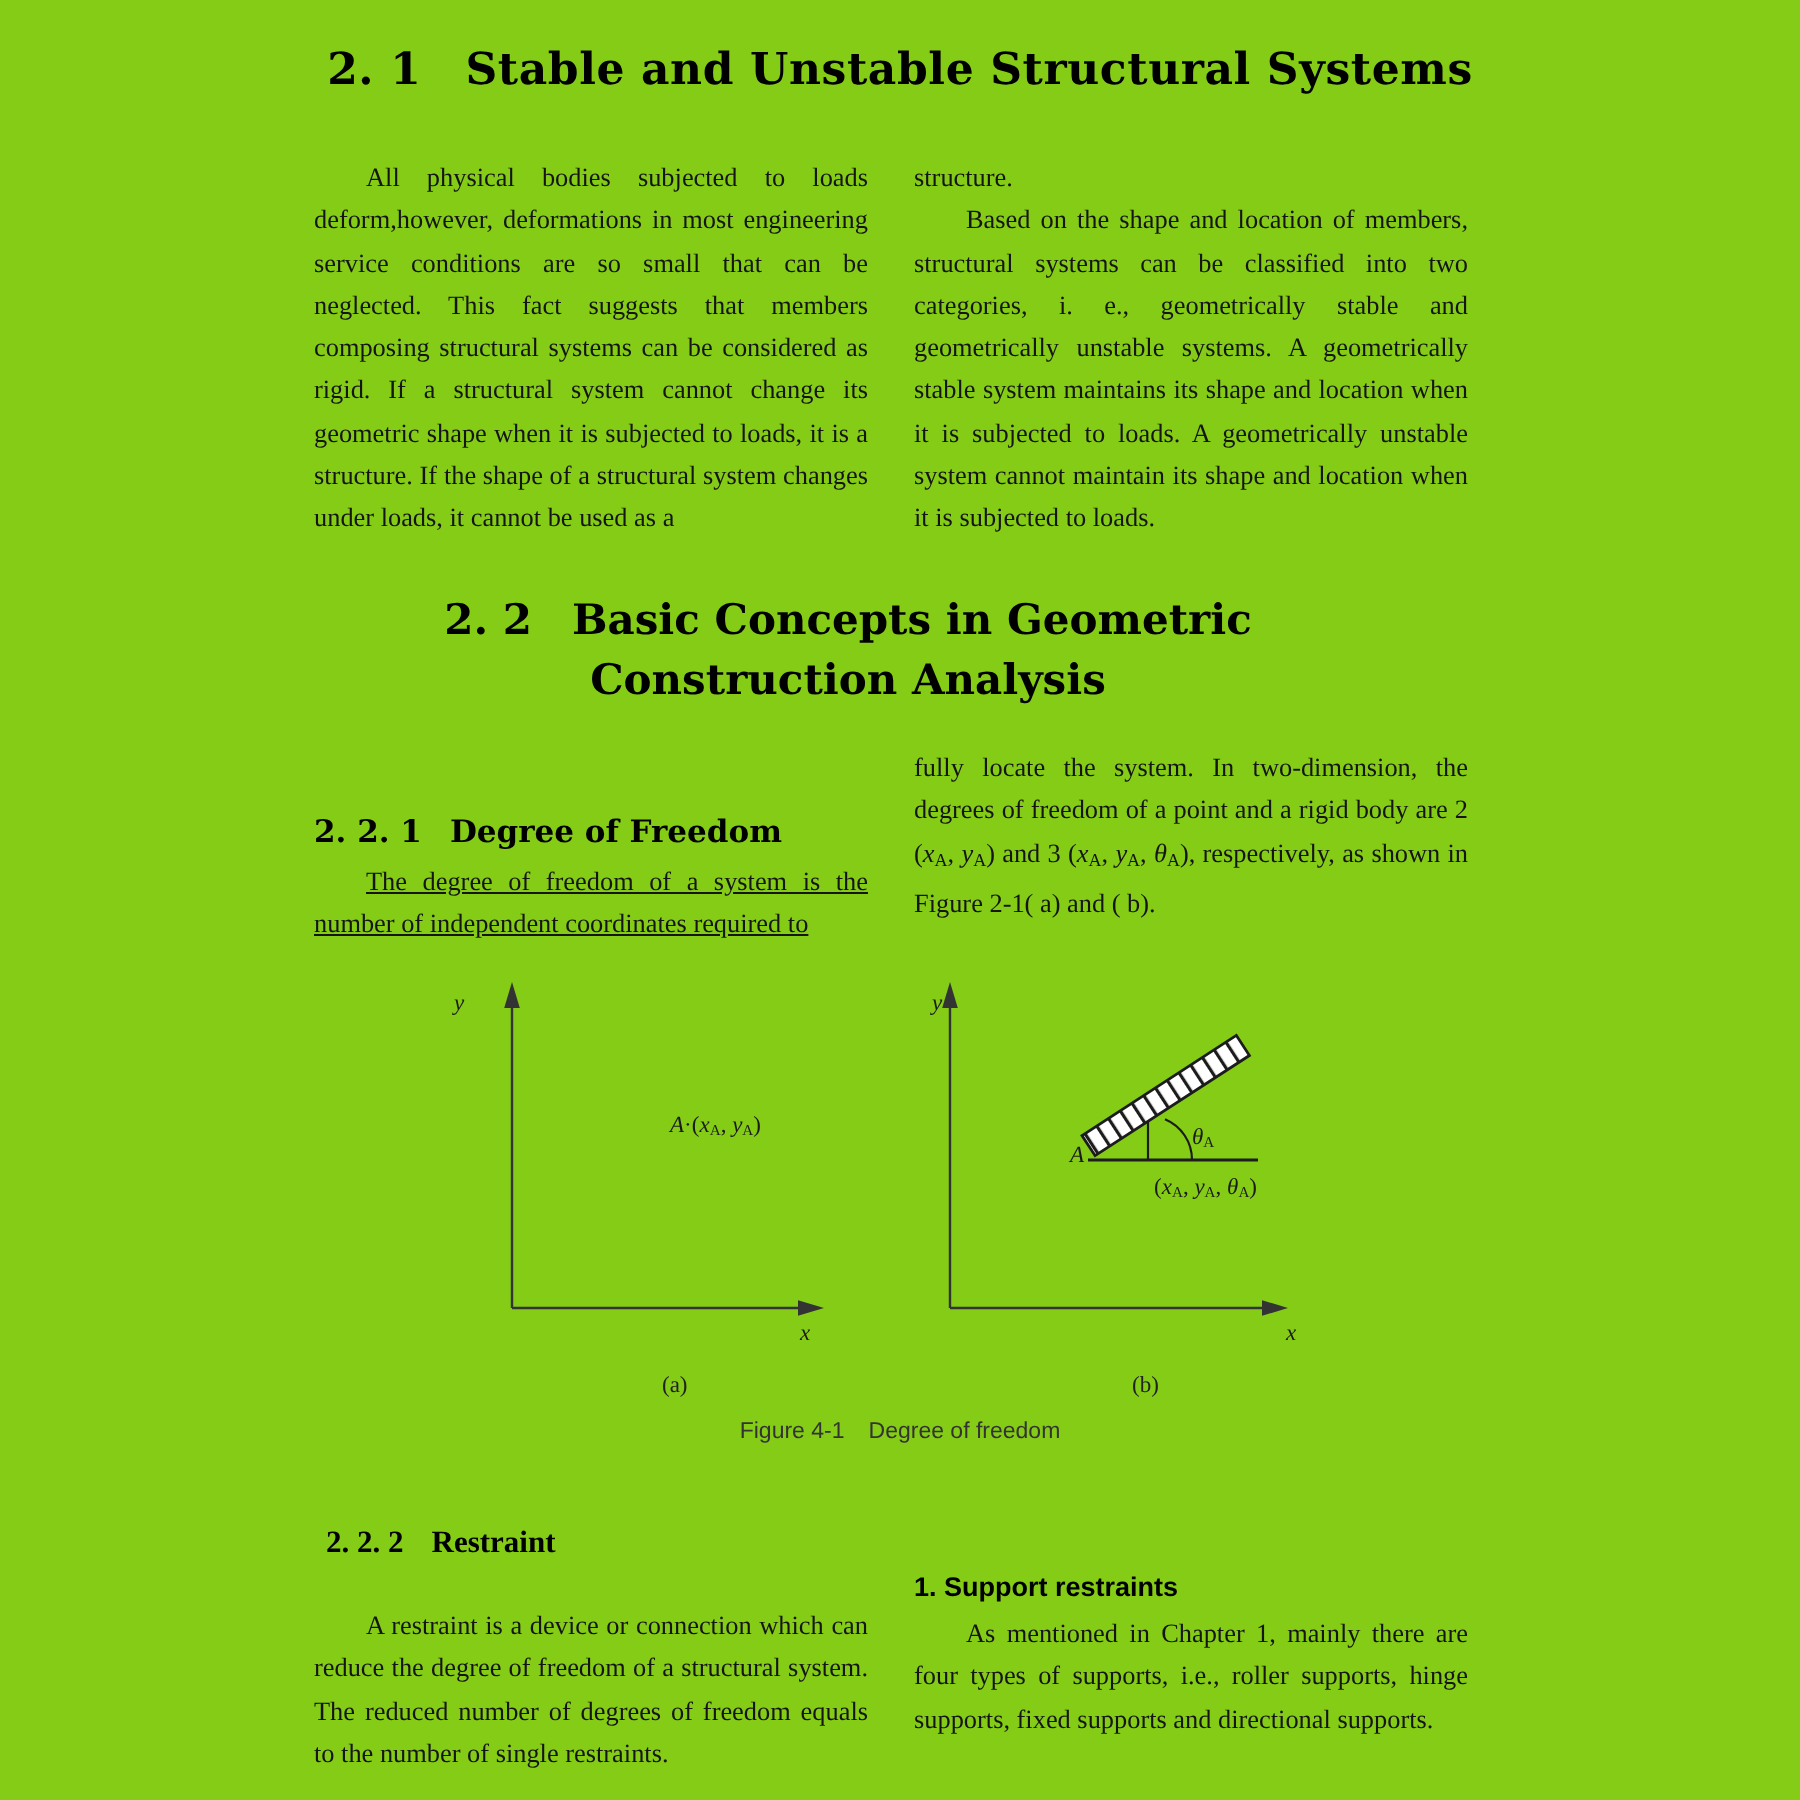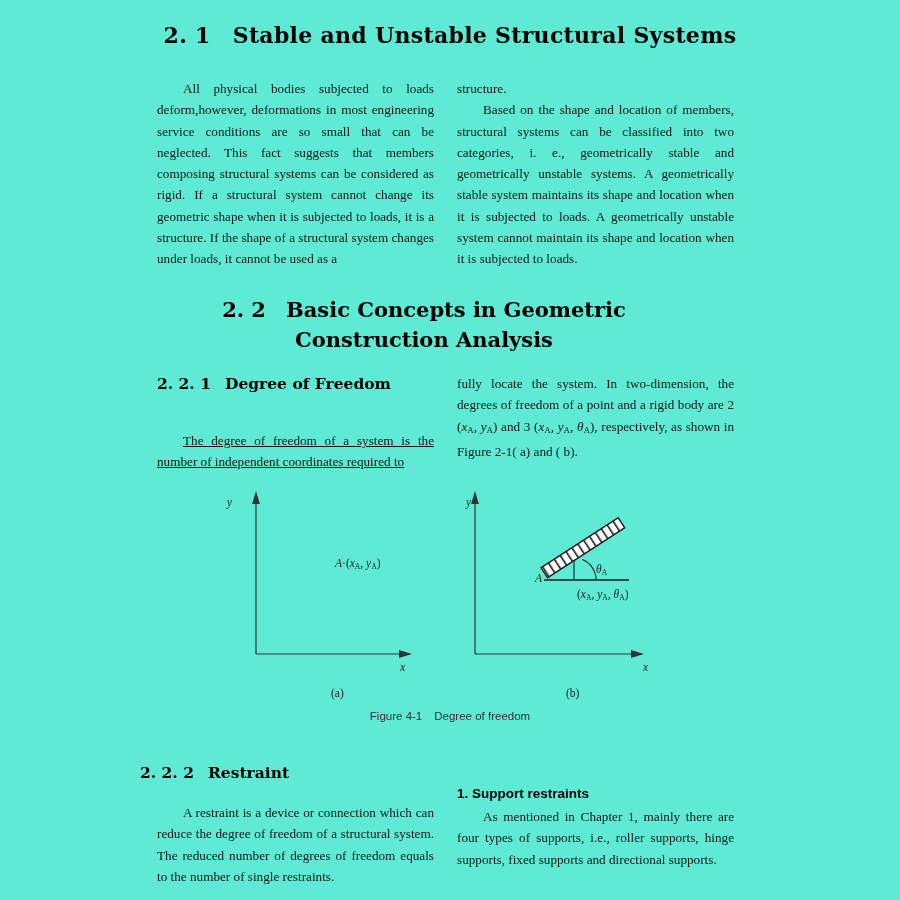--- a/index.html
+++ b/index.html
@@ -4,21 +4,21 @@
 <style>
   html, body {
     margin: 0;
     padding: 0;
     background: #ffffff;
   }
   .page {
     position: relative;
     width: 900px;
     height: 900px;
-    background: #5eead4;
+    background: #84cc16;
     overflow: hidden;
     font-family: "Liberation Serif", "DejaVu Serif", serif;
     color: #1a1a1a;
   }
 
   
   .sec-title {
     position: absolute;
     left: 0;
     width: 900px;
@@ -145,21 +145,21 @@
     <p class="indent">Based on the shape and location of members, structural systems can be classified into two categories, i. e., geometrically stable and geometrically unstable systems. A geometrically stable system maintains its shape and location when it is subjected to loads. A geometrically unstable system cannot maintain its shape and location when it is subjected to loads.</p>
   </div>
 
   <div class="sec-title-2line" style="top: 295px;">
     <div>
       <span class="num">2. 2</span><span>Basic Concepts in Geometric</span>
     </div>
     <div>Construction Analysis</div>
   </div>
 
-  <div class="subsec" style="left: 157px; top: 374px;">
+  <div class="subsec" style="left: 157px; top: 406px;">
     <span class="num">2. 2. 1</span><span>Degree of Freedom</span>
   </div>
 
   <div class="col col-left" style="top: 430px; text-decoration: underline;">
     <p class="indent">The degree of freedom of a system is the number of independent coordinates required to</p>
   </div>
 
   <div class="col col-right" style="top: 373px;">
     <p><span>fully locate the system. In two-dimension, the degrees of freedom of a point and a rigid body are 2 (</span><i class="mv"><span>x</span><sub class="sb">A</sub></i><span>, </span><i class="mv"><span>y</span><sub class="sb">A</sub></i><span>) and 3 (</span><i class="mv"><span>x</span><sub class="sb">A</sub></i><span>, </span><i class="mv"><span>y</span><sub class="sb">A</sub></i><span>, </span><i class="mv"><span>θ</span><sub class="sb">A</sub></i><span>), respectively, as shown in Figure 2-1( a) and ( b).</span></p>
   </div>
@@ -232,21 +232,21 @@
       <span class="paren">(</span><span><span>x</span><sub>A</sub></span><span class="paren">, </span><span><span>y</span><sub>A</sub></span><span class="paren">, </span><span><span>θ</span><sub>A</sub></span><span class="paren">)</span>
     </div>
 
     <div class="fig-label" style="left:566px; top:205px;">(b)</div>
 
     <div class="fig-caption" style="top: 228px;">
       <span class="capnum">Figure 4-1</span><span>Degree of freedom</span>
     </div>
   </div>
 
-  <div class="subsec" style="left: 140px; top: 763px;">
+  <div class="subsec" style="left: 163px; top: 763px; font-family: Liberation Serif, serif;">
     <span class="num">2. 2. 2</span><span>Restraint</span>
   </div>
 
   <div class="col col-left" style="top: 802px;">
     <p class="indent">A restraint is a device or connection which can reduce the degree of freedom of a structural system. The reduced number of degrees of freedom equals to the number of single restraints.</p>
   </div>
 
 
   <div class="minor-head" style="left: 457px; top: 786px;">1. Support restraints</div>
 

